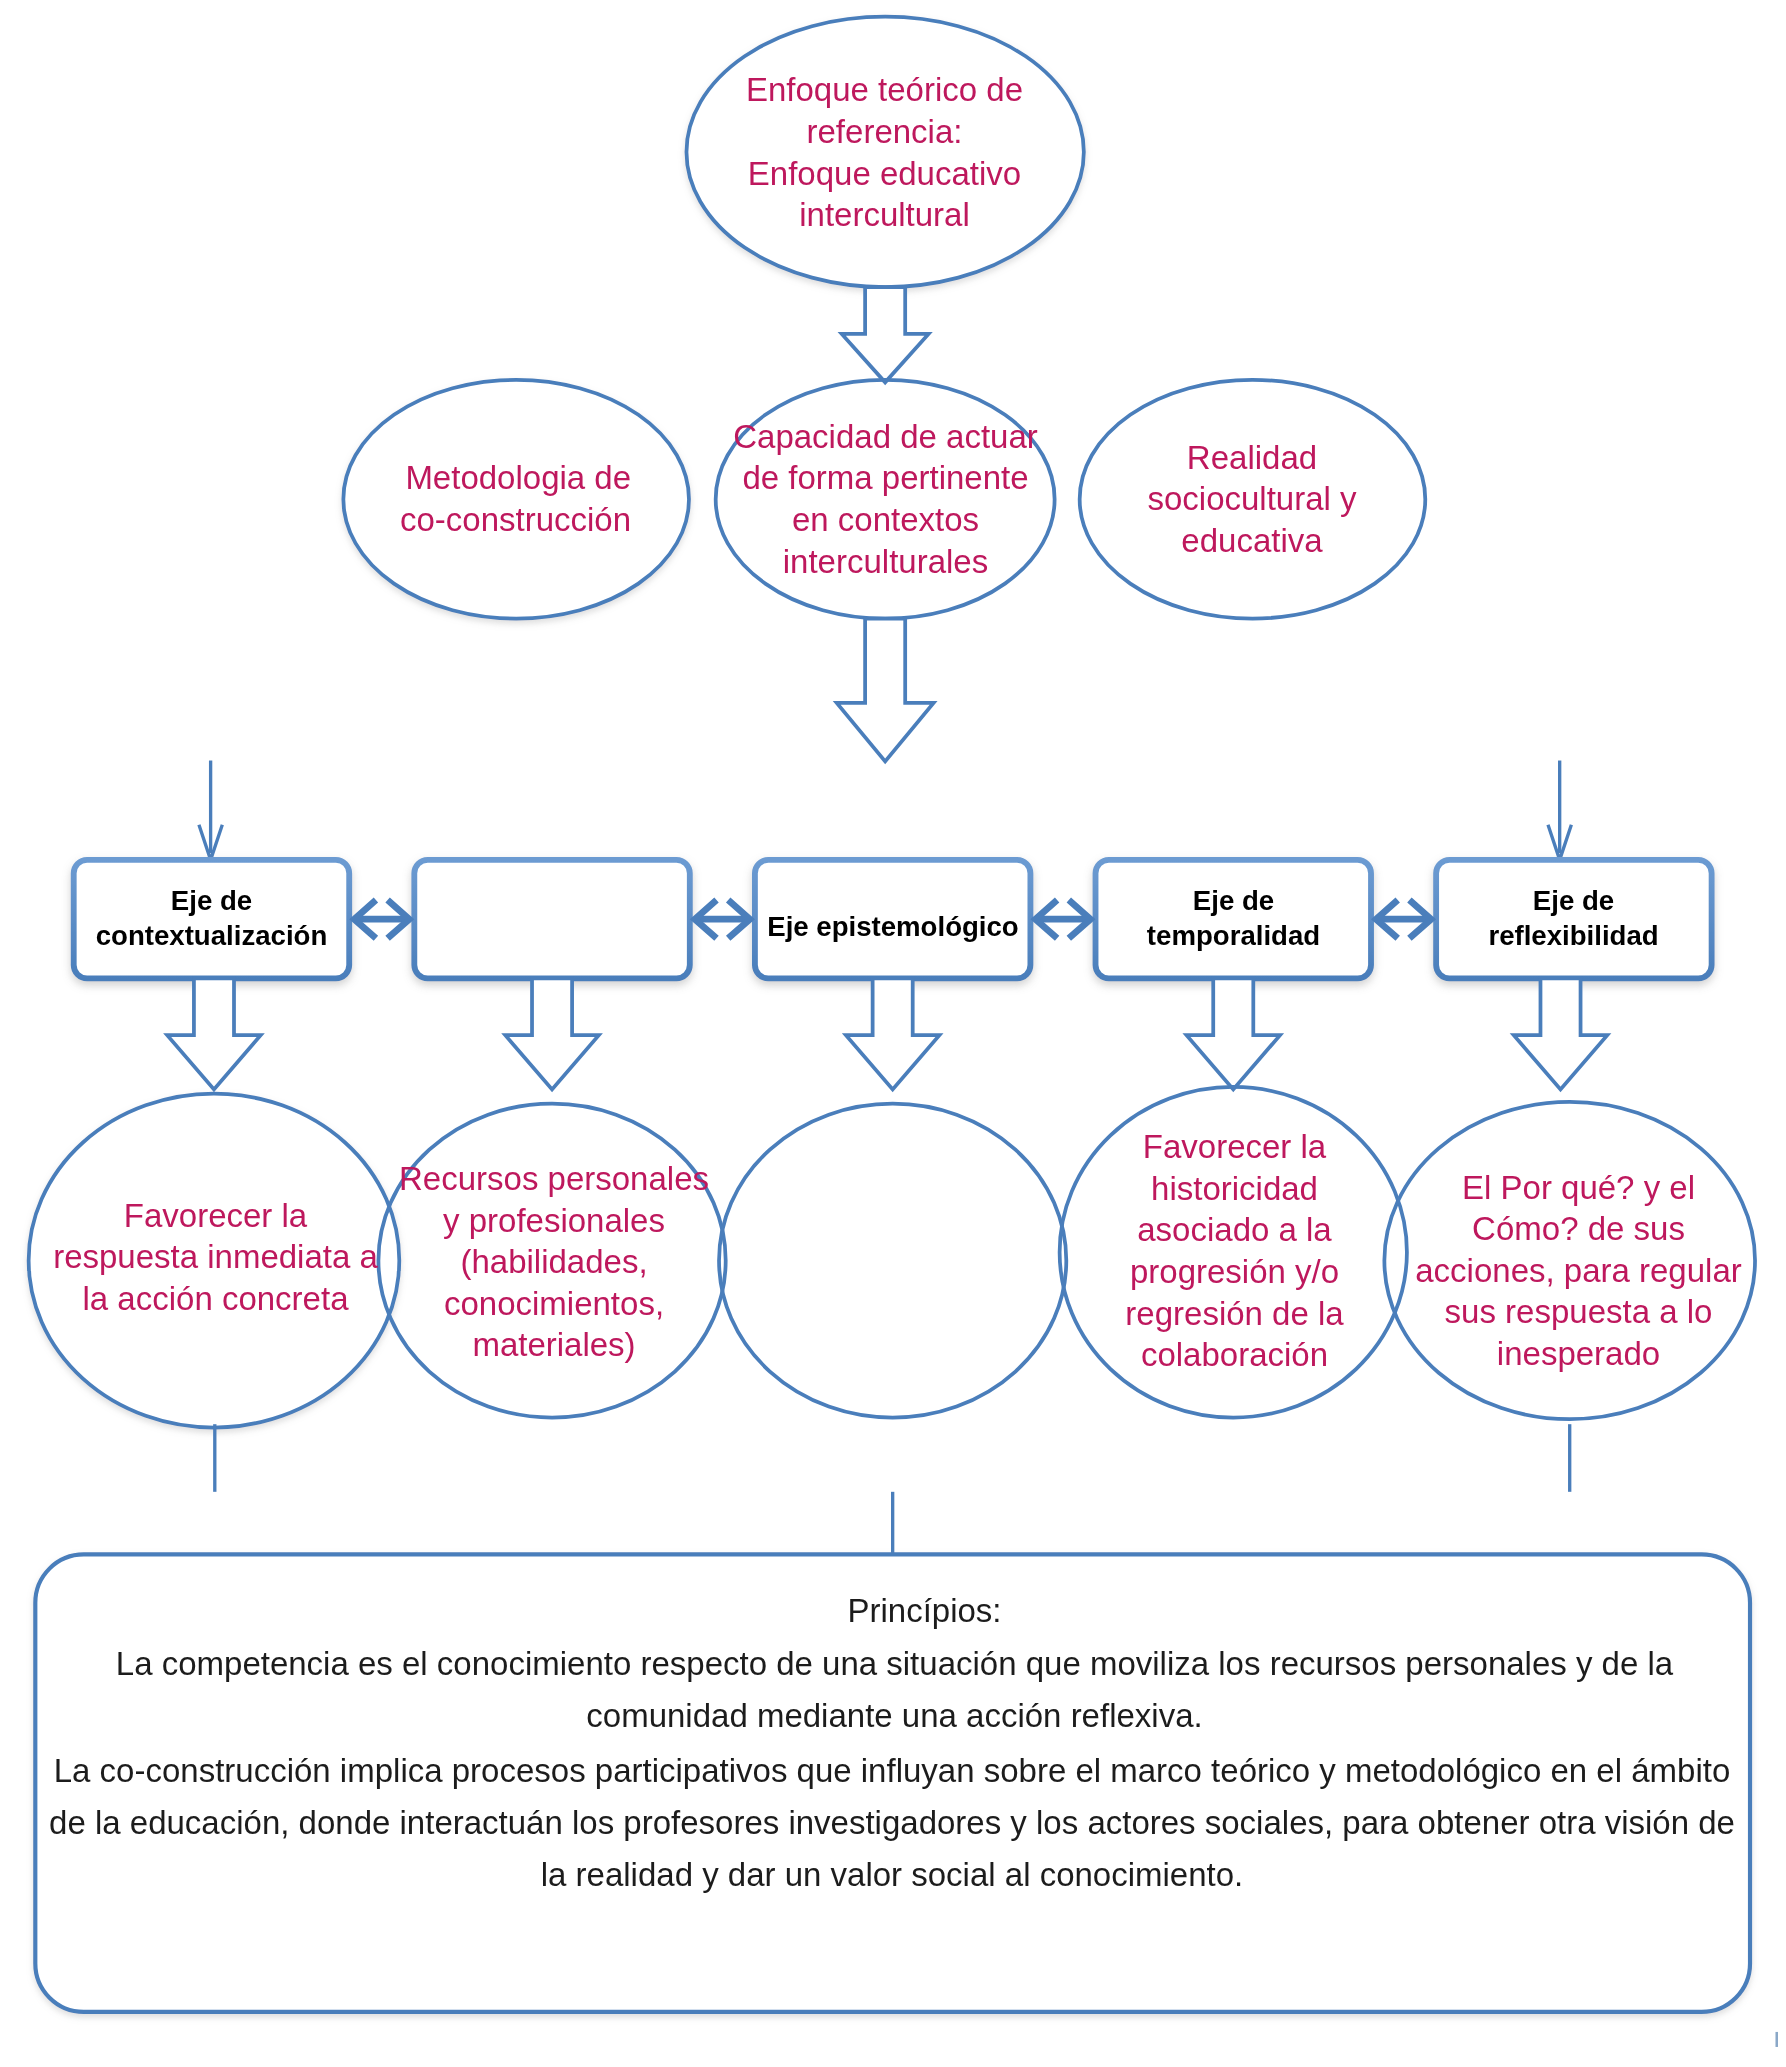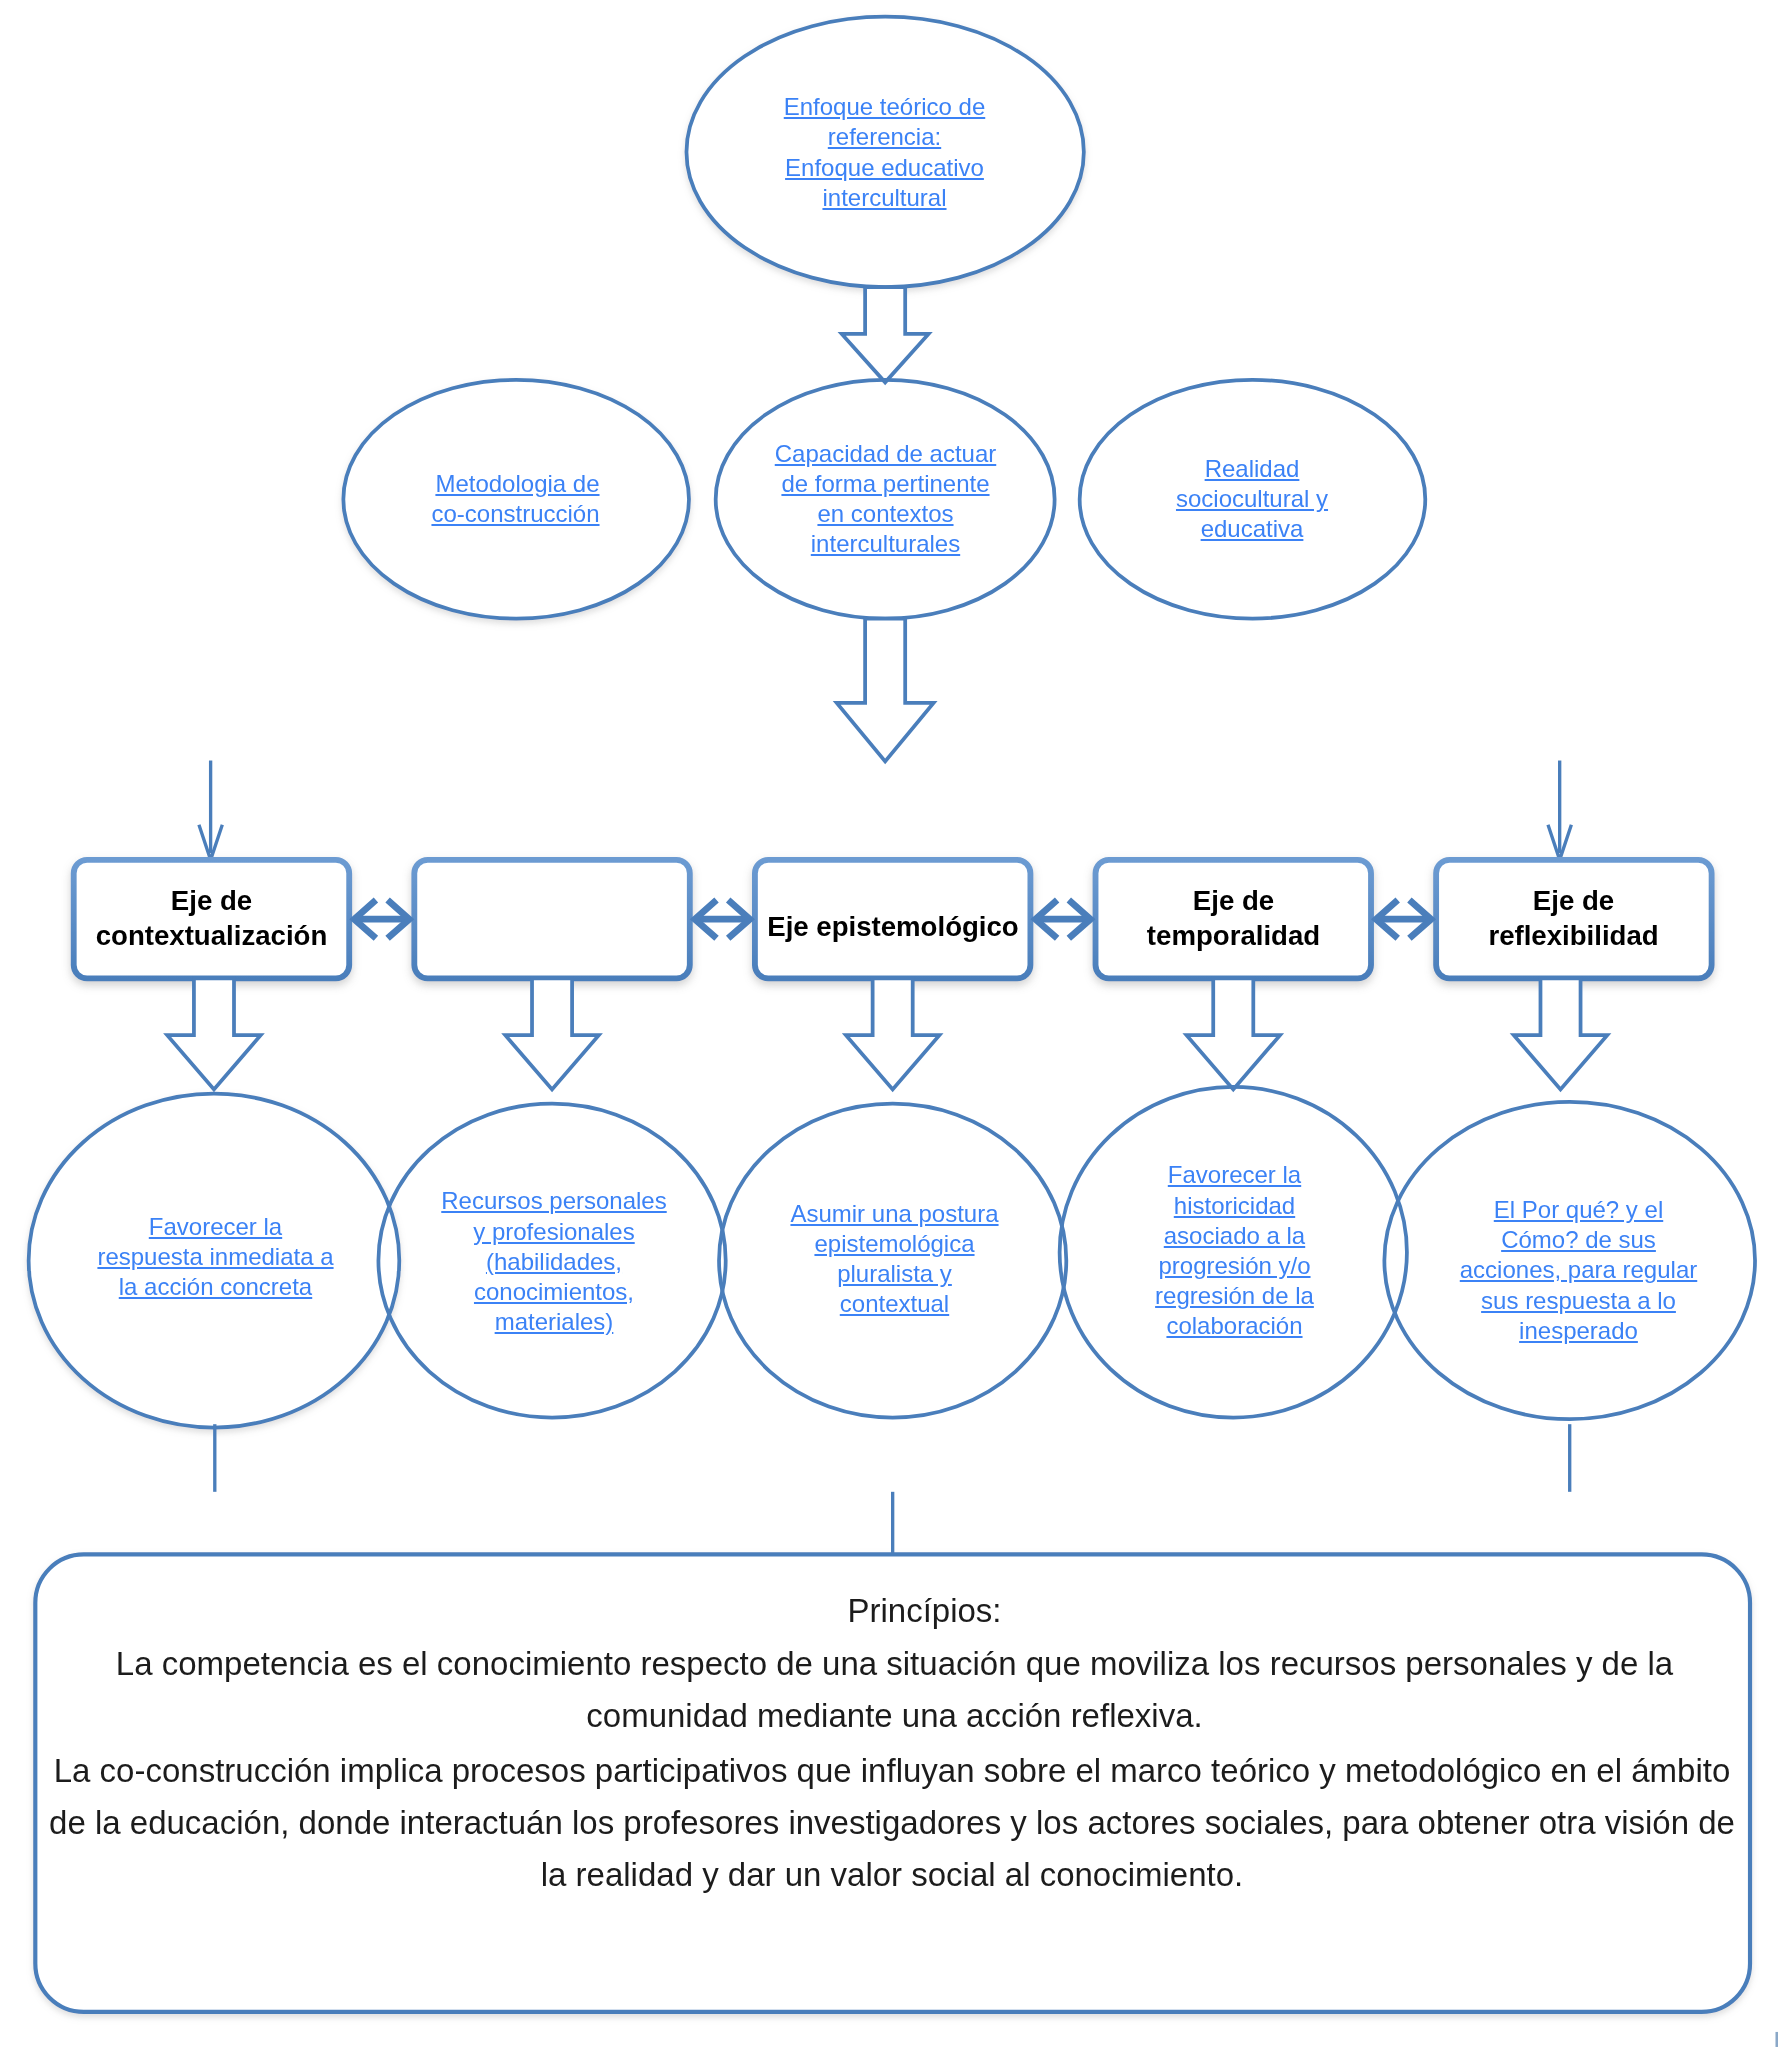--- a/index.html
+++ b/index.html
@@ -24,23 +24,22 @@
     position:absolute;
     display:flex;
     align-items:center;
     justify-content:center;
     text-align:center;
     line-height:1.26;
     white-space:pre-line;
     pointer-events:none;
   }
   .ellipse-label{
-    font-size:24px;
-    color:#3b82f6;
-    text-decoration:underline;
+    font-size:33px;
+    color:#be185d;
   }
   .axis-label{
     font-size:27.6px;
     font-weight:bold;
     color:#000000;
   }
   .principles-text{
     position:absolute;
     text-align:center;
     font-size:33px;
@@ -170,24 +169,20 @@
   <div class="node-text ellipse-label" style="left:37px; top:1186px; width:357px; height:142px;">Favorecer la
 respuesta inmediata a
 la acción concreta</div>
 
   <div class="node-text ellipse-label" style="left:387px; top:1145px; width:334px; height:234px;">Recursos personales
 y profesionales
 (habilidades,
 conocimientos,
 materiales)</div>
 
-  <div class="node-text ellipse-label" style="left:731px; top:1162px; width:327px; height:194px;">Asumir una postura
-epistemológica
-pluralista y
-contextual</div>
 
   <div class="node-text ellipse-label" style="left:1084px; top:1110px; width:301px; height:282px;">Favorecer la
 historicidad
 asociado a la
 progresión y/o
 regresión de la
 colaboración</div>
 
   <div class="node-text ellipse-label" style="left:1404px; top:1152px; width:349px; height:237px;">El Por qué? y el
 Cómo? de sus

